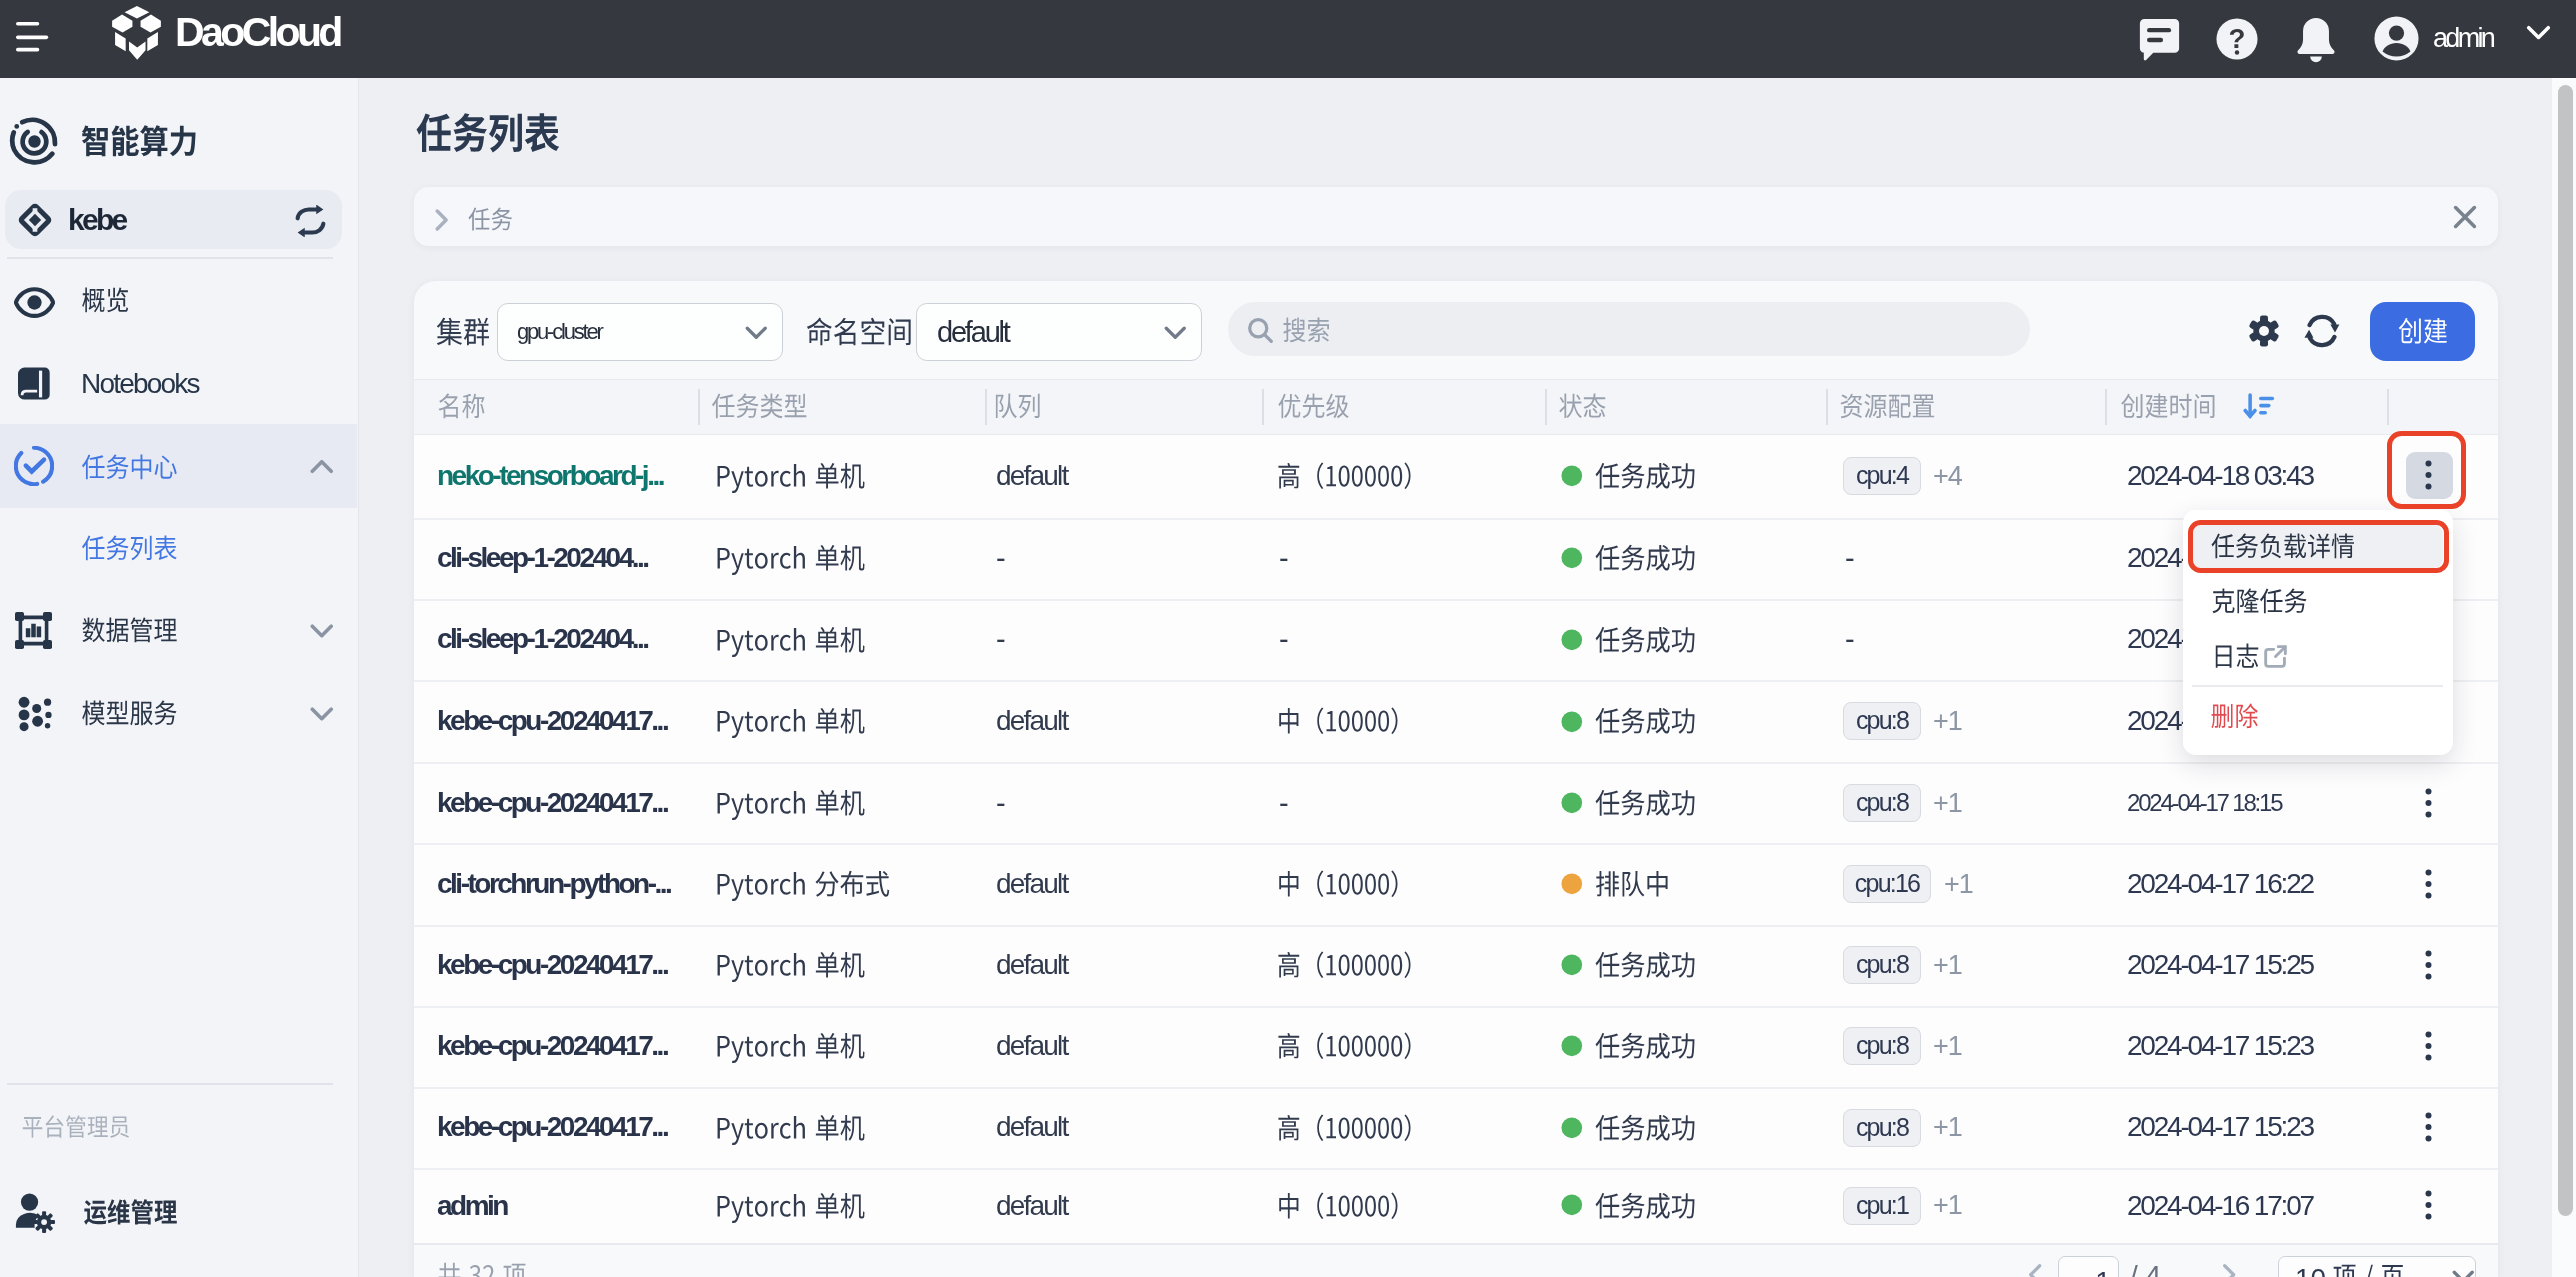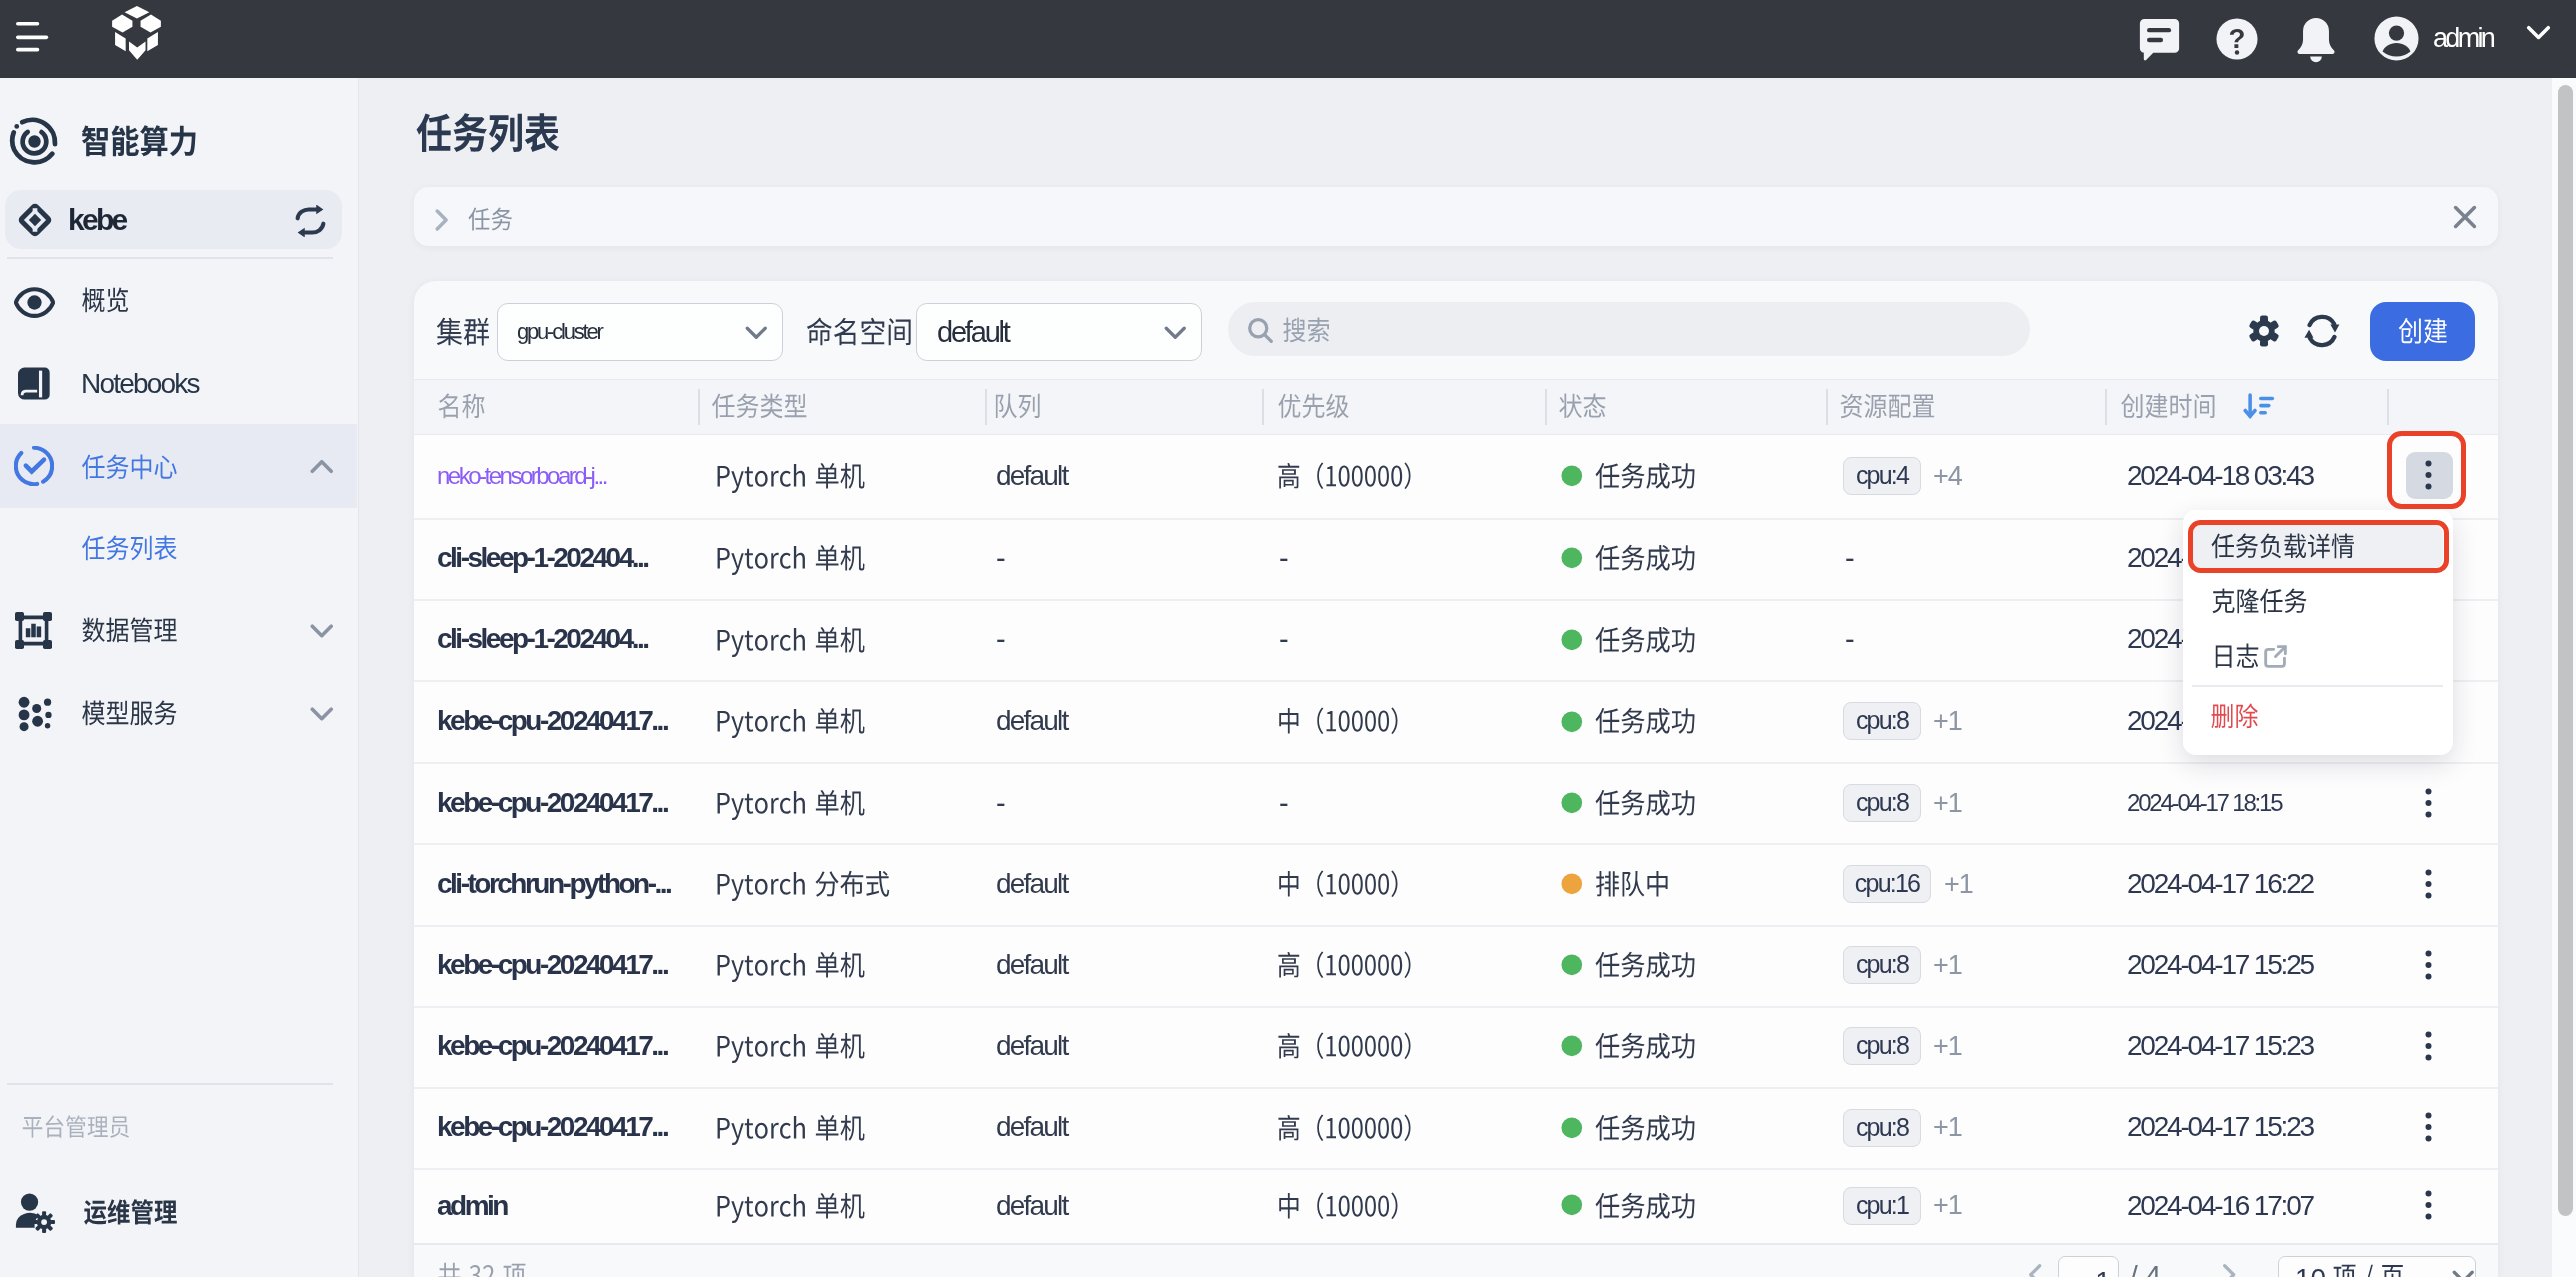--- a/index.html
+++ b/index.html
@@ -21,20 +21,21 @@
 <svg class="abs" style="left:111px;top:5.4px" width="51" height="56" viewBox="0 0 56 62">
 <g fill="#fff">
 <path d="M28.5 1 L42.2 8 L28.5 15 L14.8 8 Z"></path>
 <path d="M12 10.5 L23.5 17.3 L23.5 24 L12.5 30.5 L1 24 L1 17.3 Z"></path>
 <path d="M44 10.5 L32.5 17.3 L32.5 24 L43.5 30.5 L55 24 L55 17.3 Z"></path>
 <path d="M4.3 30 L16 37 L16 51.3 L4.3 44.3 Z"></path>
 <path d="M51.7 30 L40 37 L40 51.3 L51.7 44.3 Z"></path>
 <path d="M19.7 40.3 L28.8 47 L38 40.3 L38 50 L28.8 60.7 L19.7 50 Z"></path>
 </g>
     </svg>
+<div class="abs" style="left:175px;top:5.4px;width:271px;height:54px;line-height:54px;color:#fff;font-size:41px;font-weight:bold;letter-spacing:-3.6px">DaoCloud</div>
 <svg class="abs" style="left:2139px;top:17px" width="41" height="45" viewBox="0 0 46 50">
 <path fill="#f1f3f6" d="M6 2 h34 a5 5 0 0 1 5 5 v28 a5 5 0 0 1 -5 5 H16 l-8 8 a1.5 1.5 0 0 1 -2.6 -1.1 V40 H6 a5 5 0 0 1 -5 -5 V7 a5 5 0 0 1 5 -5 Z"></path>
 <rect x="9" y="12" width="27" height="5" rx="2.5" fill="#35393f"></rect>
       <rect x="9" y="23" width="18" height="5" rx="2.5" fill="#35393f"></rect>
     </svg>
 <svg class="abs" style="left:2216px;top:18px" width="42" height="42" viewBox="0 0 47 47">
 <circle cx="23.5" cy="23.5" r="23" fill="#f1f3f6"></circle>
 <text x="23.5" y="33.5" text-anchor="middle" font-family="Liberation Sans" font-size="31" font-weight="bold" fill="#35393f">?</text>
 <rect x="21" y="36" width="5" height="5" rx="2.5" fill="#35393f"></rect>
     </svg>
@@ -284,21 +285,21 @@
 <div class="abs" style="left:414px;top:518px;width:2084px;height:1.8px;background:#edeff2"></div>
 <div class="abs" style="left:414px;top:599px;width:2084px;height:1.8px;background:#edeff2"></div>
 <div class="abs" style="left:414px;top:680px;width:2084px;height:1.8px;background:#edeff2"></div>
 <div class="abs" style="left:414px;top:762px;width:2084px;height:1.8px;background:#edeff2"></div>
 <div class="abs" style="left:414px;top:843px;width:2084px;height:1.8px;background:#edeff2"></div>
 <div class="abs" style="left:414px;top:925px;width:2084px;height:1.8px;background:#edeff2"></div>
 <div class="abs" style="left:414px;top:1006px;width:2084px;height:1.8px;background:#edeff2"></div>
 <div class="abs" style="left:414px;top:1087px;width:2084px;height:1.8px;background:#edeff2"></div>
 <div class="abs" style="left:414px;top:1168px;width:2084px;height:1.8px;background:#edeff2"></div>
 <div class="abs" style="left:414px;top:1243px;width:2084px;height:1.8px;background:#e8eaed"></div>
-<div class="abs" style="left:437px;top:459px;height:34px;line-height:34px;font-size:24px;font-weight:normal;color:#8b5cf6;letter-spacing:-2.5px;white-space:nowrap">neko-tensorboard-j...</div>
+<div class="abs" style="left:437px;top:459px;height:34px;line-height:34px;font-size:28px;font-weight:bold;color:#0f766e;letter-spacing:-2.5px;white-space:nowrap">neko-tensorboard-j...</div>
 <svg style="position:absolute;left:715px;top:461px;" width="150" height="34" viewBox="0 -27.9 165.8 37.2">
       <path d="M2.8 0.0H5.4V-9.1H8.8C13.3 -9.1 16.3 -11.3 16.3 -16.1C16.3 -21.0 13.2 -22.7 8.6 -22.7H2.8ZM5.4 -11.4V-20.4H8.3C11.9 -20.4 13.7 -19.4 13.7 -16.1C13.7 -12.8 12.0 -11.4 8.4 -11.4Z M20.5 7.3C23.5 7.3 25.1 4.7 26.1 1.4L31.8 -16.8H29.4L26.6 -7.5C26.2 -6.0 25.8 -4.3 25.4 -2.7H25.2C24.7 -4.3 24.2 -6.0 23.7 -7.5L20.7 -16.8H18.0L24.1 0.0L23.8 1.3C23.1 3.4 22.1 4.9 20.4 4.9C19.9 4.9 19.5 4.8 19.2 4.7L18.7 6.9C19.2 7.1 19.8 7.3 20.5 7.3Z M39.5 0.4C40.5 0.4 41.5 0.1 42.3 -0.2L41.8 -2.4C41.3 -2.1 40.7 -1.9 40.1 -1.9C38.3 -1.9 37.7 -3.1 37.7 -5.1V-14.5H41.9V-16.8H37.7V-21.6H35.6L35.3 -16.8L32.9 -16.7V-14.5H35.2V-5.2C35.2 -1.8 36.3 0.4 39.5 0.4Z M51.2 0.4C54.9 0.4 58.2 -2.8 58.2 -8.4C58.2 -14.0 54.9 -17.3 51.2 -17.3C47.5 -17.3 44.2 -14.0 44.2 -8.4C44.2 -2.8 47.5 0.4 51.2 0.4ZM51.2 -2.0C48.5 -2.0 46.8 -4.5 46.8 -8.4C46.8 -12.3 48.5 -14.9 51.2 -14.9C53.8 -14.9 55.6 -12.3 55.6 -8.4C55.6 -4.5 53.8 -2.0 51.2 -2.0Z M62.2 0.0H64.8V-10.8C65.8 -13.7 67.3 -14.7 68.6 -14.7C69.2 -14.7 69.5 -14.6 70.0 -14.4L70.5 -16.9C70.0 -17.2 69.6 -17.3 68.9 -17.3C67.2 -17.3 65.6 -15.9 64.6 -13.8H64.5L64.3 -16.8H62.2Z M79.0 0.4C80.8 0.4 82.5 -0.4 83.9 -1.7L82.8 -3.6C81.8 -2.7 80.6 -2.0 79.2 -2.0C76.4 -2.0 74.5 -4.5 74.5 -8.4C74.5 -12.3 76.5 -14.9 79.3 -14.9C80.5 -14.9 81.4 -14.3 82.3 -13.4L83.6 -15.3C82.5 -16.3 81.2 -17.3 79.2 -17.3C75.3 -17.3 71.9 -14.0 71.9 -8.4C71.9 -2.8 75.0 0.4 79.0 0.4Z M87.2 0.0H89.8V-12.2C91.3 -13.9 92.4 -14.8 93.9 -14.8C95.9 -14.8 96.8 -13.5 96.8 -10.3V0.0H99.4V-10.7C99.4 -14.9 97.9 -17.3 94.7 -17.3C92.7 -17.3 91.1 -16.0 89.7 -14.4L89.8 -17.9V-24.7H87.2Z M116.1 -13.5H122.8V-10.2H116.1ZM124.9 -13.5H131.9V-10.2H124.9ZM116.1 -18.7H122.8V-15.4H116.1ZM124.9 -18.7H131.9V-15.4H124.9ZM129.8 -25.9C129.1 -24.3 128.0 -22.2 127.0 -20.7H120.2L121.3 -21.3C120.8 -22.6 119.5 -24.5 118.3 -25.9L116.6 -25.0C117.6 -23.7 118.7 -21.9 119.3 -20.7H114.1V-8.2H122.8V-5.3H111.5V-3.1H122.8V2.4H124.9V-3.1H136.5V-5.3H124.9V-8.2H134.0V-20.7H129.3C130.2 -22.0 131.2 -23.6 132.0 -25.1Z M151.8 -24.3V-14.3C151.8 -9.5 151.4 -3.3 147.6 1.0C148.1 1.3 148.9 2.0 149.2 2.5C153.2 -2.1 153.8 -9.1 153.8 -14.3V-22.1H159.1V-2.1C159.1 0.6 159.2 1.1 159.7 1.6C160.1 2.0 160.7 2.2 161.3 2.2C161.7 2.2 162.3 2.2 162.7 2.2C163.3 2.2 163.8 2.0 164.2 1.7C164.6 1.4 164.8 0.9 165.0 0.0C165.1 -0.8 165.2 -3.1 165.2 -4.8C164.7 -5.0 164.0 -5.4 163.6 -5.8C163.6 -3.8 163.5 -2.1 163.5 -1.4C163.4 -0.7 163.4 -0.4 163.2 -0.2C163.1 -0.1 162.9 0.0 162.6 0.0C162.4 0.0 162.0 0.0 161.8 0.0C161.6 0.0 161.5 -0.1 161.3 -0.2C161.2 -0.3 161.1 -0.9 161.1 -1.9V-24.3ZM144.0 -26.0V-19.4H139.3V-17.2H143.7C142.7 -12.9 140.6 -8.0 138.7 -5.4C139.0 -4.9 139.5 -3.9 139.8 -3.3C141.3 -5.5 142.8 -9.0 144.0 -12.6V2.4H146.0V-11.8C147.1 -10.2 148.4 -8.3 149.0 -7.3L150.3 -9.2C149.6 -10.0 147.0 -13.3 146.0 -14.4V-17.2H150.1V-19.4H146.0V-26.0Z" fill="#323b4d"></path>
     </svg>
 <div class="abs" style="left:996px;top:459px;width:144px;height:34px;line-height:34px;font-size:28px;color:#323b4d;letter-spacing:-1.8px">default</div>
 <svg style="position:absolute;left:1277px;top:461px;" width="150" height="34" viewBox="0 -27.9 166.8 37.2">
       <path d="M7.5 -17.3H18.9V-14.5H7.5ZM5.6 -19.0V-12.8H21.0V-19.0ZM11.6 -25.6 12.4 -22.8H1.6V-20.8H24.7V-22.8H14.6C14.3 -23.8 13.9 -25.1 13.5 -26.1ZM2.5 -11.1V2.4H4.4V-9.1H21.9V0.0C21.9 0.4 21.7 0.5 21.4 0.5C21.1 0.5 19.9 0.5 18.7 0.5C19.0 1.0 19.3 1.7 19.4 2.2C21.1 2.2 22.2 2.2 22.9 2.0C23.6 1.6 23.8 1.1 23.8 0.0V-11.1ZM7.4 -7.3V0.7H9.3V-0.9H18.6V-7.3ZM9.3 -5.5H16.8V-2.6H9.3Z M44.7 -11.8C44.7 -5.7 46.7 -0.8 49.9 3.0L51.5 2.0C48.5 -1.7 46.6 -6.3 46.6 -11.8C46.6 -17.3 48.5 -21.9 51.5 -25.6L49.9 -26.5C46.7 -22.8 44.7 -17.8 44.7 -11.8Z M55.0 0.0H65.6V-2.4H61.7V-22.7H59.9C58.8 -22.0 57.6 -21.5 55.9 -21.1V-19.3H59.3V-2.4H55.0Z M74.6 0.4C78.3 0.4 80.7 -3.5 80.7 -11.4C80.7 -19.3 78.3 -23.1 74.6 -23.1C71.0 -23.1 68.6 -19.3 68.6 -11.4C68.6 -3.5 71.0 0.4 74.6 0.4ZM74.6 -1.9C72.5 -1.9 71.0 -4.8 71.0 -11.4C71.0 -18.1 72.5 -20.9 74.6 -20.9C76.8 -20.9 78.3 -18.1 78.3 -11.4C78.3 -4.8 76.8 -1.9 74.6 -1.9Z M89.3 0.4C92.9 0.4 95.3 -3.5 95.3 -11.4C95.3 -19.3 92.9 -23.1 89.3 -23.1C85.6 -23.1 83.3 -19.3 83.3 -11.4C83.3 -3.5 85.6 0.4 89.3 0.4ZM89.3 -1.9C87.1 -1.9 85.6 -4.8 85.6 -11.4C85.6 -18.1 87.1 -20.9 89.3 -20.9C91.5 -20.9 93.0 -18.1 93.0 -11.4C93.0 -4.8 91.5 -1.9 89.3 -1.9Z M103.9 0.4C107.6 0.4 109.9 -3.5 109.9 -11.4C109.9 -19.3 107.6 -23.1 103.9 -23.1C100.2 -23.1 97.9 -19.3 97.9 -11.4C97.9 -3.5 100.2 0.4 103.9 0.4ZM103.9 -1.9C101.7 -1.9 100.2 -4.8 100.2 -11.4C100.2 -18.1 101.7 -20.9 103.9 -20.9C106.1 -20.9 107.6 -18.1 107.6 -11.4C107.6 -4.8 106.1 -1.9 103.9 -1.9Z M118.5 0.4C122.2 0.4 124.5 -3.5 124.5 -11.4C124.5 -19.3 122.2 -23.1 118.5 -23.1C114.8 -23.1 112.5 -19.3 112.5 -11.4C112.5 -3.5 114.8 0.4 118.5 0.4ZM118.5 -1.9C116.3 -1.9 114.8 -4.8 114.8 -11.4C114.8 -18.1 116.3 -20.9 118.5 -20.9C120.7 -20.9 122.2 -18.1 122.2 -11.4C122.2 -4.8 120.7 -1.9 118.5 -1.9Z M133.1 0.4C136.8 0.4 139.2 -3.5 139.2 -11.4C139.2 -19.3 136.8 -23.1 133.1 -23.1C129.5 -23.1 127.1 -19.3 127.1 -11.4C127.1 -3.5 129.5 0.4 133.1 0.4ZM133.1 -1.9C131.0 -1.9 129.5 -4.8 129.5 -11.4C129.5 -18.1 131.0 -20.9 133.1 -20.9C135.3 -20.9 136.8 -18.1 136.8 -11.4C136.8 -4.8 135.3 -1.9 133.1 -1.9Z M148.5 -11.8C148.5 -17.8 146.4 -22.8 143.2 -26.5L141.7 -25.6C144.7 -21.9 146.6 -17.3 146.6 -11.8C146.6 -6.3 144.7 -1.7 141.7 2.0L143.2 3.0C146.4 -0.8 148.5 -5.7 148.5 -11.8Z" fill="#323b4d"></path>
     </svg>
 <svg class="abs" style="left:1561px;top:465px" width="21.6" height="21.6" viewBox="0 0 24 24">
       <circle cx="12" cy="12" r="11.5" fill="#4db65f"></circle>
     </svg>

